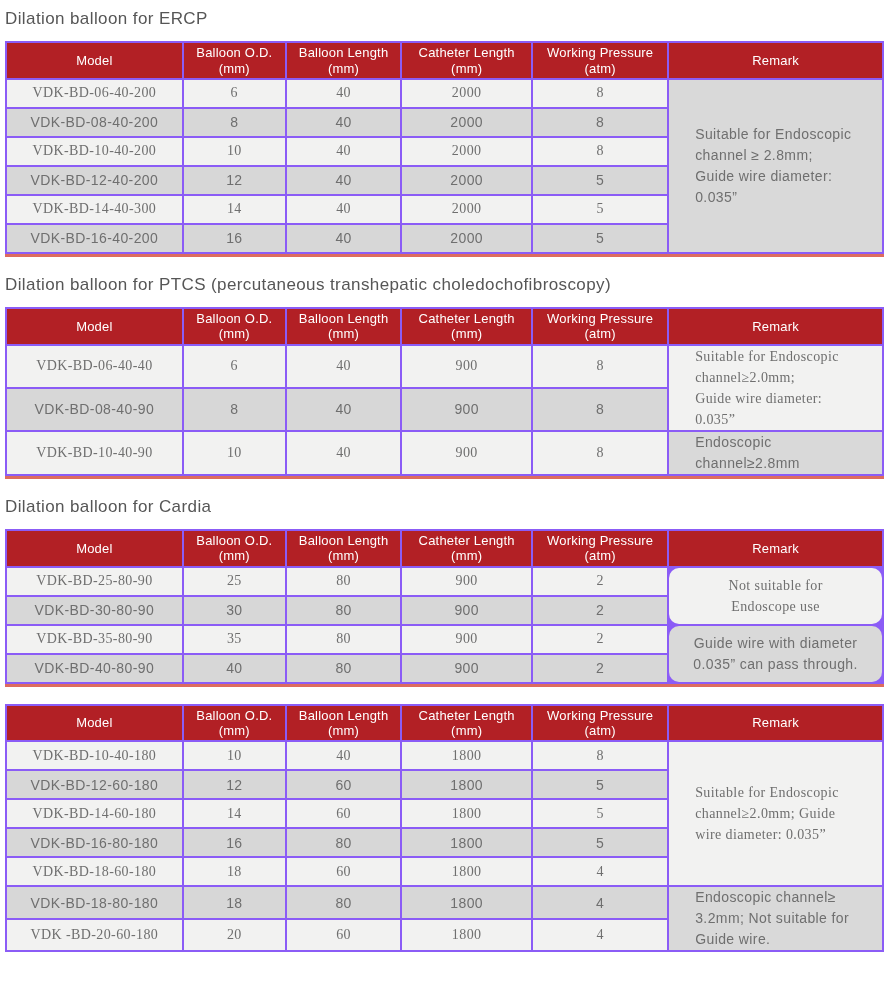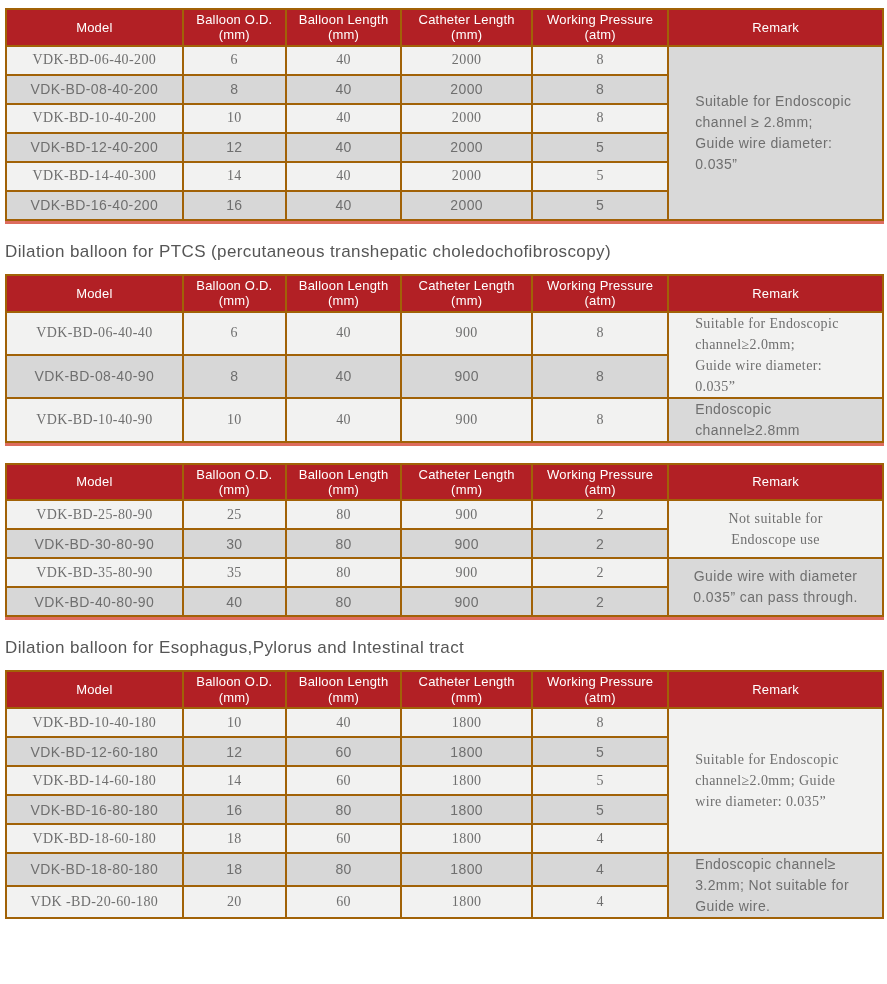--- a/index.html
+++ b/index.html
@@ -32,21 +32,21 @@
     color: var(--title-text);
     letter-spacing: 0.4px;
     margin: 0 0 12px 0;
     line-height: 1.25;
   }
   table.spec-table {
     width: 100%;
     table-layout: fixed;
     border-collapse: separate;
     border-spacing: 2px;
-    background: #a16207;
+    background: #8b5cf6;
   }
   table.spec-table th {
     background: var(--header-bg);
     color: var(--header-text);
     font-weight: 400;
     font-size: 13px;
     line-height: 1.18;
     height: 31px;
     padding: 2px 1px;
     text-align: center;
@@ -66,39 +66,40 @@
   td.shade-dark  { background: var(--row-dark); }
   td.remark-cell {
     font-size: 13px;
     line-height: 1.5;
     white-space: pre-line;
     letter-spacing: 0.2px;
   }
   td.remark-cell.shade-light { background: var(--row-light); }
   td.remark-cell.shade-dark  { background: var(--remark-dark); }
   td.remark-cell.align-left  { text-align: left; padding-left: 26px; padding-right: 22px; }
-  td.remark-cell.align-center{ text-align: center; padding: 0 8px; }
+  td.remark-cell.align-center{ text-align: center; padding: 0 8px; border-radius: 10px; }
   .table-underline {
     height: 3px;
     background: var(--underline);
     margin-top: 0;
   }
   col.c0 { width: 20.2%; }
   col.c1 { width: 11.7%; }
   col.c2 { width: 13.1%; }
   col.c3 { width: 14.9%; }
   col.c4 { width: 15.5%; }
   col.c5 { width: 24.6%; }
 </style>
 </head>
 <body>
 
 <div class="page">
 
   <section class="section">
+    <h2 class="table-title">Dilation balloon for ERCP</h2>
     <table class="spec-table">
         <colgroup>
           <col class="c0">
           <col class="c1">
           <col class="c2">
           <col class="c3">
           <col class="c4">
           <col class="c5">
         </colgroup>
         <thead>
@@ -240,20 +241,21 @@
             <td class="shade-light">900</td>
             <td class="shade-light">8</td>
             <td rowspan="1" class="remark-cell shade-dark align-left">Endoscopic channel≥2.8mm</td>
           </tr>
         </tbody>
       </table>
     <div class="table-underline"></div>
   </section>
 
   <section class="section">
+    <h2 class="table-title">Dilation balloon for Cardia</h2>
     <table class="spec-table">
         <colgroup>
           <col class="c0">
           <col class="c1">
           <col class="c2">
           <col class="c3">
           <col class="c4">
           <col class="c5">
         </colgroup>
         <thead>
@@ -314,21 +316,20 @@
             <td class="shade-dark">80</td>
             <td class="shade-dark">900</td>
             <td class="shade-dark">2</td>
           </tr>
         </tbody>
       </table>
     <div class="table-underline"></div>
   </section>
 
   <section class="section">
-    <h2 class="table-title">Dilation balloon for Esophagus,Pylorus and Intestinal tract</h2>
     <table class="spec-table">
         <colgroup>
           <col class="c0">
           <col class="c1">
           <col class="c2">
           <col class="c3">
           <col class="c4">
           <col class="c5">
         </colgroup>
         <thead>

